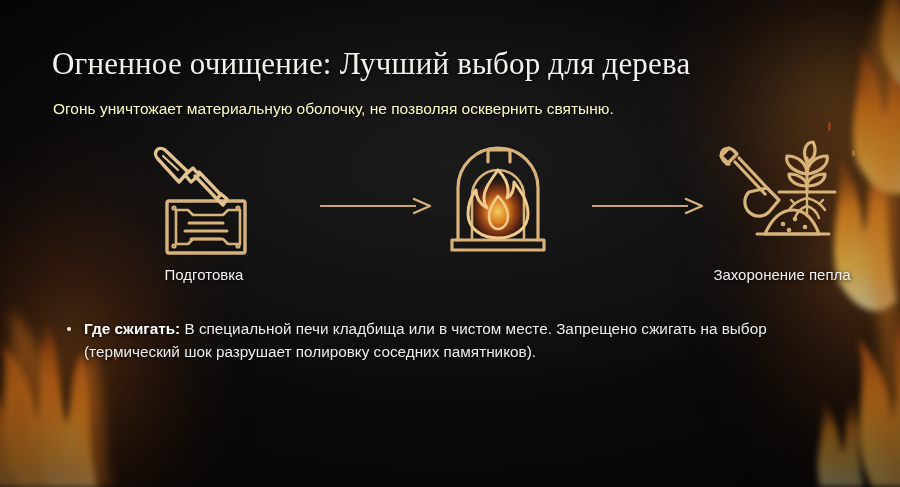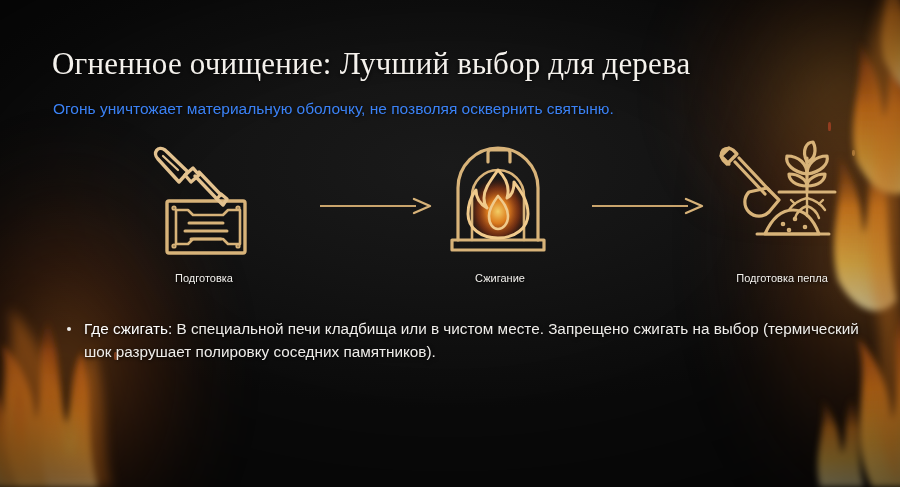--- a/index.html
+++ b/index.html
@@ -101,21 +101,21 @@
     text-shadow: 0 1px 5px rgba(0,0,0,0.85);
     white-space: nowrap;
   }
   .subtitle {
     position: absolute;
     left: 53px;
     top: 98px;
     width: 810px;
     font-size: 15.5px;
     line-height: 22px;
-    color: #3b82f6;
+    color: #fef9c3;
     text-shadow: 0 1px 4px rgba(0,0,0,0.85);
     white-space: nowrap;
   }
 
   
   .steps {
     position: absolute;
     left: 52px;
     top: 140px;
     width: 800px;
@@ -130,22 +130,22 @@
   .step-1 { left: 62px; }
   .step-2 { left: 358px; }
   .step-3 { left: 640px; }
   .step-icon {
     height: 120px;
     display: flex;
     align-items: center;
     justify-content: center;
   }
   .step-label {
-    margin-top: 12px;
-    font-size: 11px;
+    margin-top: 6px;
+    font-size: 15px;
     color: #f2f0ec;
     text-shadow: 0 1px 4px rgba(0,0,0,0.9);
     white-space: nowrap;
   }
   .arrow {
     position: absolute;
     top: 57px;
     height: 18px;
   }
   .arrow-1 { left: 268px; width: 112px; }
@@ -171,21 +171,21 @@
   .bullet .dot {
     position: absolute;
     left: 3px;
     top: 9px;
     width: 4px;
     height: 4px;
     border-radius: 50%;
     background: #efedea;
   }
   .bullet b {
-    font-weight: normal;
+    font-weight: bold;
     color: #ffffff;
     margin-top: 36px;
   }
 </style>
 </head>
 <body>
 
 <div class="slide">
 
   <div class="bg-base"></div>
@@ -336,21 +336,20 @@
               <path d="M54 30 C 44 44, 40 50, 40 58 C 40 64, 43 68, 43 68
                        C 36 64, 32 58, 32 50 C 26 58, 24 66, 24 74
                        C 24 88, 37 98, 54 98 C 71 98, 84 88, 84 74
                        C 84 60, 76 50, 70 42 C 70 50, 67 56, 63 58
                        C 66 48, 62 38, 54 30 Z"></path>
               <path d="M54 56 C 48 64, 45 70, 45 76 C 45 84, 49 89, 54 89
                        C 59 89, 64 84, 64 76 C 64 68, 59 62, 54 56 Z" stroke-width="2.6"></path>
             </g>
           </svg>
         </div>
-        <div class="step-label">Сжигание</div>
       </div>
 
       <svg class="arrow arrow-2" viewBox="0 0 112 18">
         <path d="M0 9 H 96" stroke="#c9a46c" stroke-width="2" fill="none"></path>
         <path d="M94 2 L 110 9 L 94 16" stroke="#d8b379" stroke-width="2.4" fill="none" stroke-linecap="round" stroke-linejoin="round"></path>
       </svg>
 
       <div class="step step-3">
         <div class="step-icon">
           <svg width="130" height="120" viewBox="0 0 130 120">
@@ -386,21 +385,21 @@
                 <path d="M90 52 V 76"></path>
                 <path d="M90 58 C 82 60, 76 64, 72 70"></path>
                 <path d="M90 58 C 98 60, 104 64, 108 70"></path>
                 <path d="M90 66 C 84 68, 80 72, 78 78"></path>
                 <path d="M90 66 C 96 68, 100 72, 102 78"></path>
                 <path d="M78 64 L 74 60 M102 64 L 106 60"></path>
               </g>
             </g>
           </svg>
         </div>
-        <div class="step-label">Подготовка пепла</div>
+        <div class="step-label">Захоронение пепла</div>
       </div>
     </div>
 
     <div class="bullets">
       <div class="bullet">
         <span class="dot"></span><b>Где сжигать:</b><span> В специальной печи кладбища или в чистом месте. Запрещено сжигать на выбор (термический шок разрушает полировку соседних памятников).</span>
       </div>
     </div>
 
   </div>

